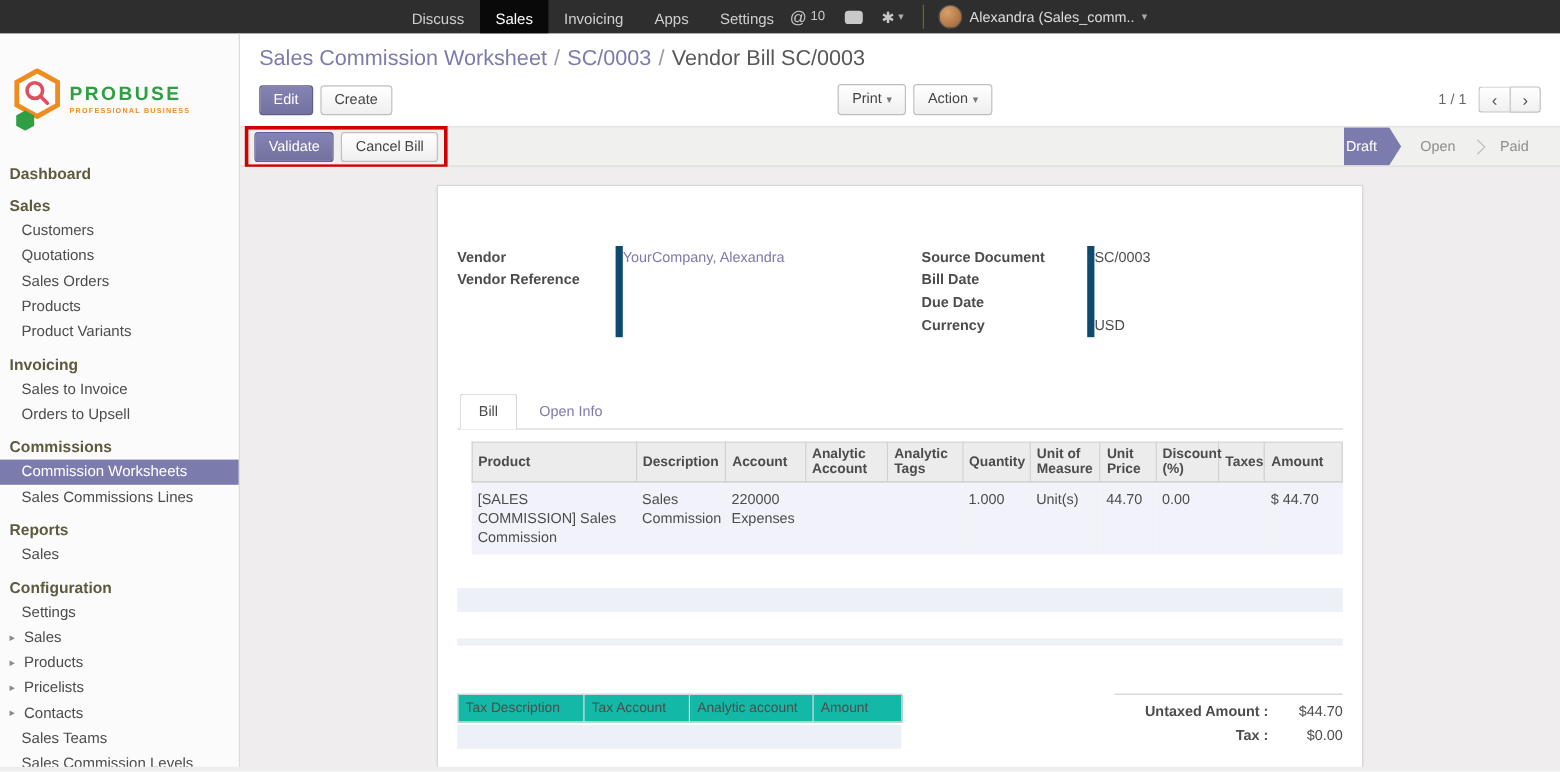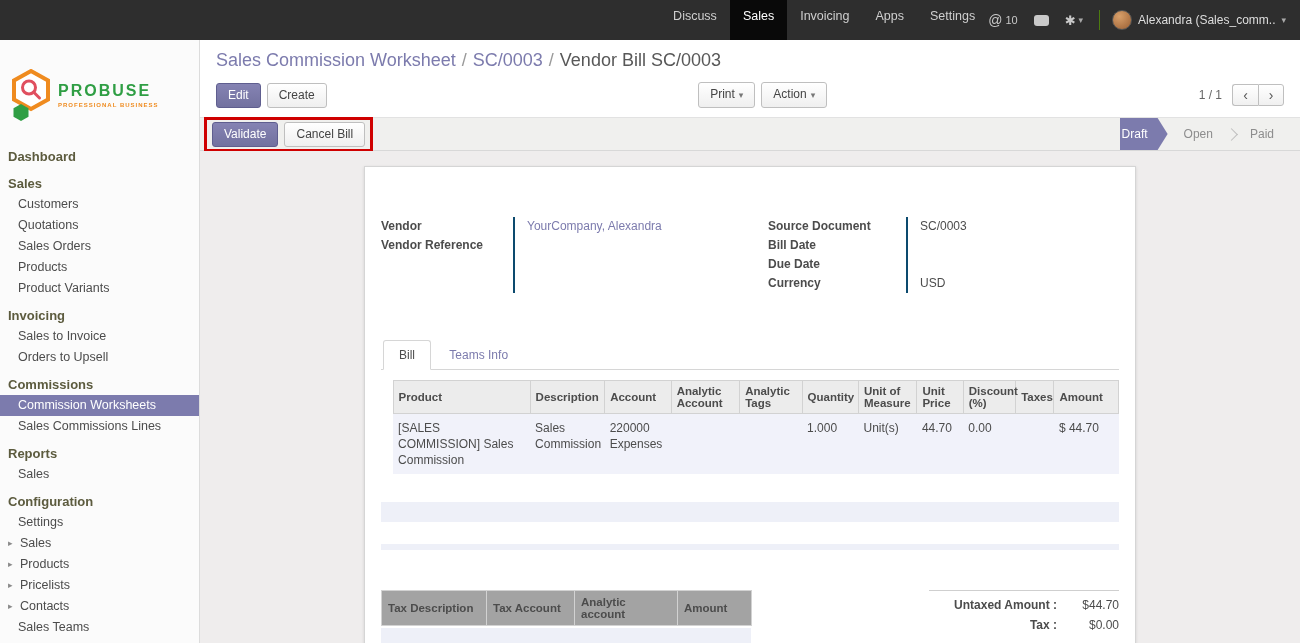--- a/index.html
+++ b/index.html
@@ -1,21 +1,21 @@
 <!DOCTYPE html>
 <html><head>
 <meta charset="utf-8">
 <style>
   * { margin:0; padding:0; box-sizing:border-box; }
   html,body { width:1300px; height:643px; overflow:hidden; }
   body { font-family:"Liberation Sans", sans-serif; font-size:12px; color:#4c4c4c; background:#efeded; }
   [data-interactable="true"] { cursor:pointer; }
 
   
-  .topbar { height:40px; background:#2e2e2e; display:flex; align-items:stretch; justify-content:flex-end; color:#cfcfcf; }
+  .topbar { height:28px; background:#2e2e2e; display:flex; align-items:stretch; justify-content:center; color:#cfcfcf; }
   .menus { display:flex; align-items:stretch; }
   .menu { padding:0 13px; line-height:32px; font-size:12.5px; color:#cfcfcf; }
   .menu.active { background:#090909; color:#fff; }
   .top-right { display:flex; align-items:center; gap:16px; padding-right:14px; }
   .mention { display:flex; align-items:center; gap:3px; color:#c9c9c9; }
   .at { font-size:14px; }
   .cnt { font-size:11px; }
   .chat-icon { width:15px; height:11px; background:#c9c9c9; border-radius:3px; position:relative; display:inline-block; }
   .chat-icon::after { content:""; position:absolute; left:3px; bottom:-4px; border:4px solid transparent; border-top-color:#c9c9c9; border-left-width:2px; border-right-width:2px; }
   .bug-wrap { display:flex; align-items:center; gap:3px; color:#c9c9c9; }
@@ -70,21 +70,21 @@
 
   
   .content { flex:1; overflow:hidden; background:#efeded; }
   .sheet { width:772px; margin:15px auto 0 auto; background:#fff; border:1px solid #d5d5d5; box-shadow:0 1px 3px rgba(0,0,0,.12); padding:20px 16px; min-height:560px; }
   .sheet-title { font-weight:bold; font-size:13px; }
   .fields { display:flex; margin-top:30px; }
   .fcol { display:flex; flex:1; }
   .fcol .lbls { flex:0 0 132px; }
   .fcol.rightcol .lbls { flex:0 0 138px; }
   .flabel { font-weight:bold; font-size:12px; line-height:19px; height:19px; }
-  .vals { flex:1; border-left:2px solid #0c4a6e; padding-left:12px; }
+  .vals { flex:1; border-left:6px solid #0c4a6e; padding-left:0; }
   .fval { font-size:12px; line-height:19px; height:19px; color:#4c4c4c; }
   .fval a { color:#7c7bad; text-decoration:none; }
   .fcol.leftcol { padding-right:36px; }
 
   
   .tabs { margin-top:46px; border-bottom:1px solid #d6d6d6; padding-left:2px; }
   .tab { display:inline-block; padding:7px 15px; font-size:12px; color:#7c7bad; position:relative; top:1px; }
   .tab.active { background:#fff; border:1px solid #d6d6d6; border-bottom:1px solid #fff; border-radius:3px 3px 0 0; color:#4c4c4c; }
 
   
@@ -94,21 +94,21 @@
   table.lines td { font-size:12px; padding:6px 5px; vertical-align:top; background:#f1f2fa; line-height:16px; }
   th.handle, td.handle { background:#fff !important; border:none !important; }
 
   .stripe { background:#eef0f8; }
   .stripe.s1 { height:20px; margin-top:28px; }
   .stripe.s2 { height:6px; margin-top:22px; }
 
   
   .bottom-row { display:flex; justify-content:space-between; align-items:flex-start; margin-top:40px; }
   table.taxes { border-collapse:collapse; table-layout:fixed; width:370px; }
-  table.taxes th { background:#a3a3a3; border:1px solid #d2d2d2; font-size:11.5px; font-weight:bold; color:#4c4c4c; padding:5px 6px; text-align:left; }
+  table.taxes th { background:#14b8a6; border:1px solid #d2d2d2; font-size:11.5px; font-weight:normal; color:#4c4c4c; padding:5px 6px; text-align:left; }
   .stripe.t1 { width:370px; height:20px; margin-top:2px; }
 
   .totals { width:190px; border-top:1px solid #cfcfcf; padding-top:4px; }
   .trow { display:flex; justify-content:flex-end; align-items:baseline; line-height:20px; }
   .tlabel { font-weight:bold; font-size:12px; color:#4c4c4c; }
   .tval { width:62px; text-align:right; font-size:12px; }
 </style>
 </head>
 <body>
 
@@ -280,21 +280,21 @@
               <div class="fval" data-interactable="false">SC/0003</div>
               <div class="fval" data-interactable="false"></div>
               <div class="fval" data-interactable="false"></div>
               <div class="fval" data-interactable="false">USD</div>
             </div>
           </div>
         </div>
 
         <div class="tabs" data-interactable="false">
           <span class="tab active" data-interactable="true">Bill</span>
-          <span class="tab" data-interactable="true">Teams Info</span>
+          <span class="tab" data-interactable="true">Open Info</span>
         </div>
 
         <table class="lines" data-interactable="false">
           <colgroup>
             <col style="width:12px">
               <col style="width:136px">
               <col style="width:74px">
               <col style="width:66px">
             <col style="width:68px">
               <col style="width:62px">

